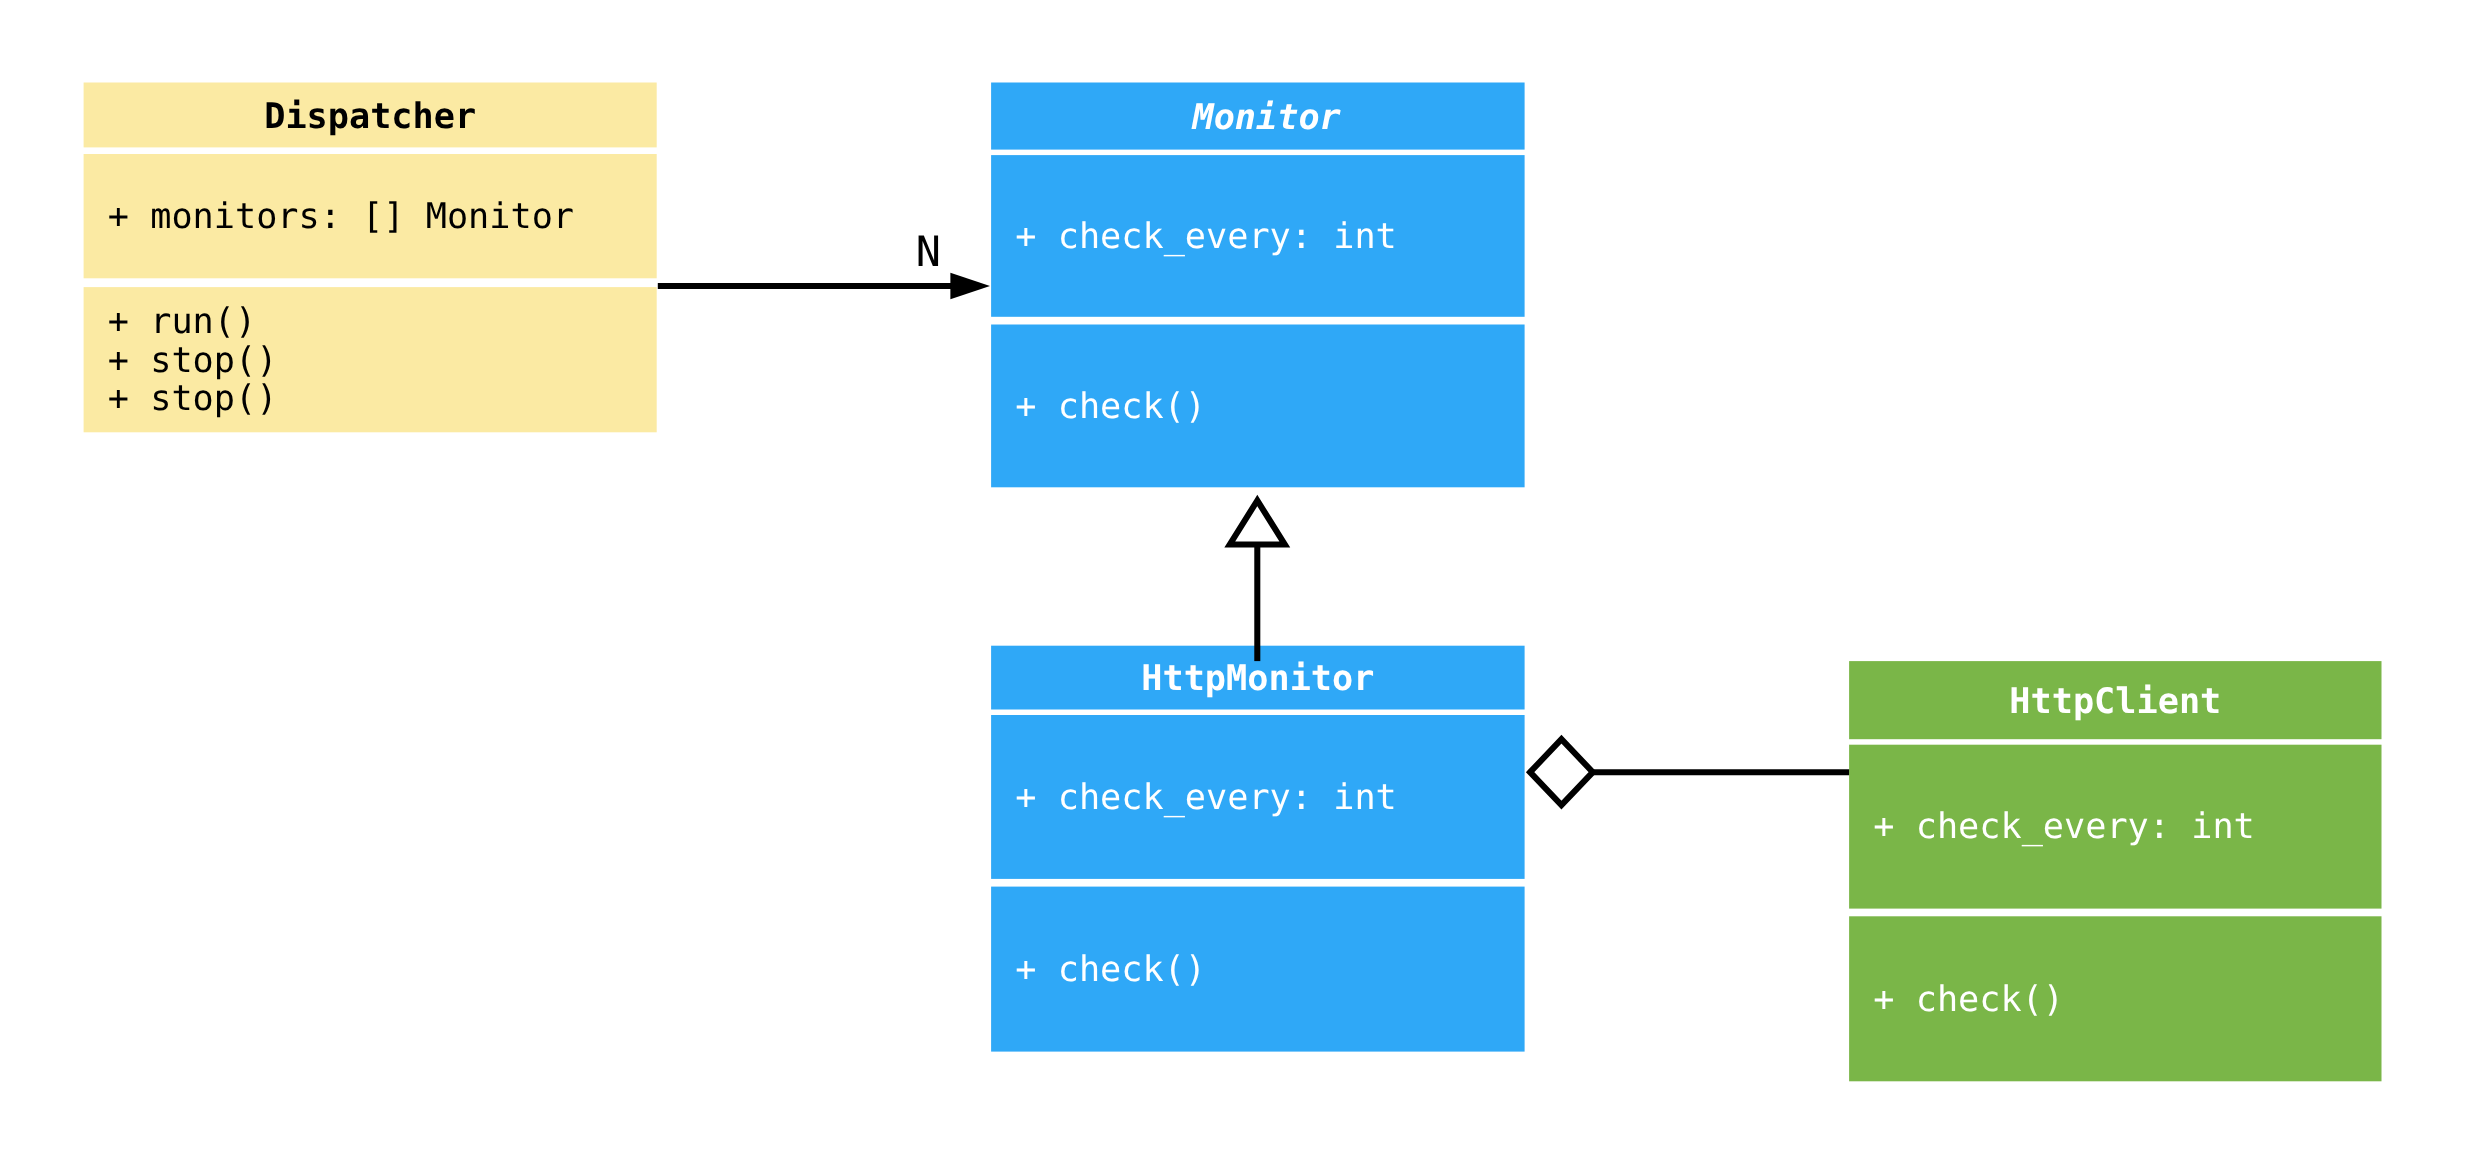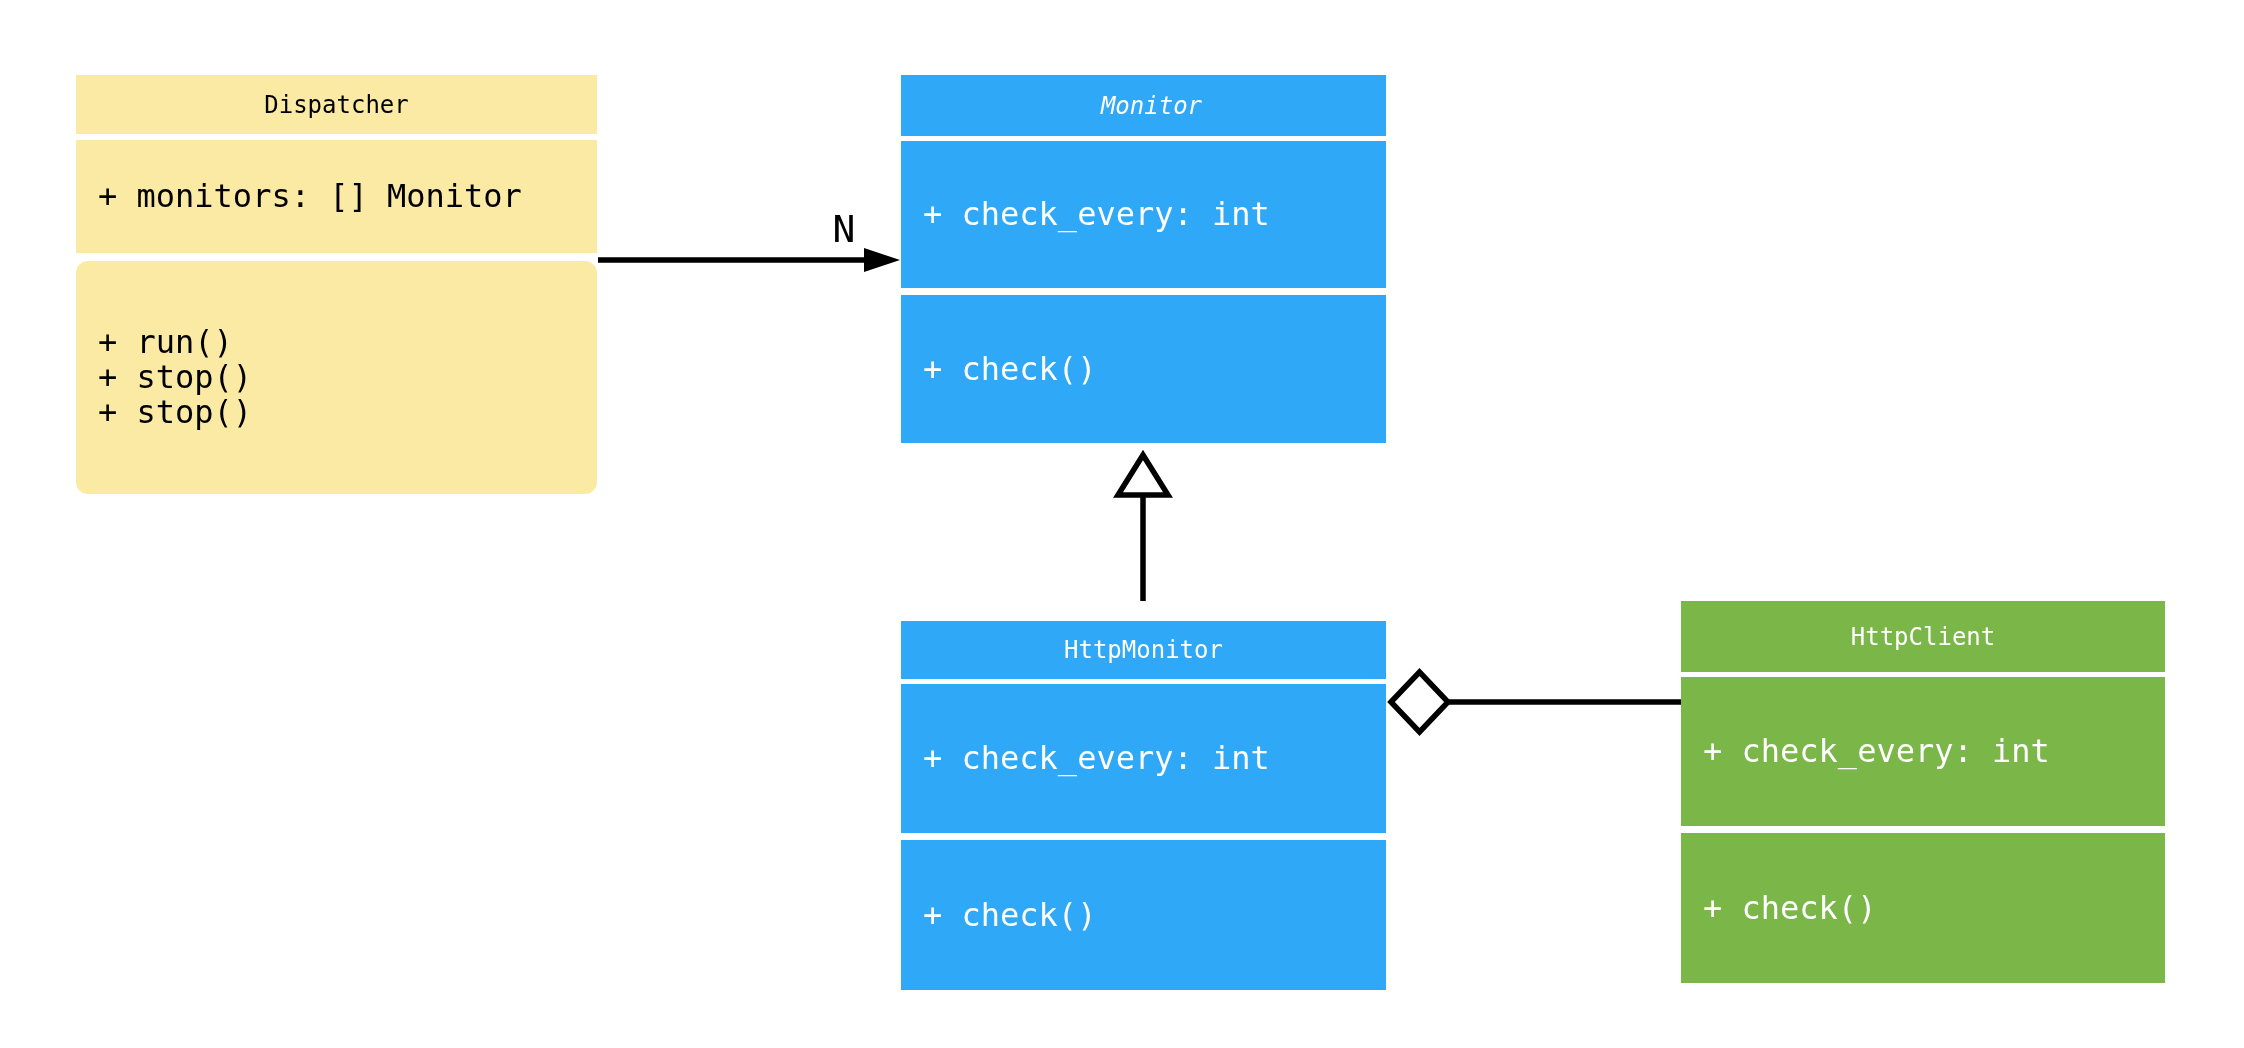--- a/index.html
+++ b/index.html
@@ -21,46 +21,47 @@
     flex-direction: column;
     font-size: 32px;
   }
   .sect {
     display: flex;
     align-items: center;
     box-sizing: border-box;
   }
   .sect.title {
     justify-content: center;
-    font-size: 24px;
+    font-size: 32px;
+    font-weight: bold;
   }
   .sect.body-sect {
     flex-direction: column;
     justify-content: center;
     align-items: flex-start;
     padding-left: 22px;
   }
   .line { line-height: 35px; white-space: pre; }
 
   
   #box-dispatcher { left: 76px; top: 75px; width: 521px; color: #000000; }
   #box-dispatcher .sect { background: #FBEAA3; }
   #box-dispatcher .title   { height: 59px; }
   #box-dispatcher .attrs   { height: 113px; margin-top: 6px; }
-  #box-dispatcher .methods { height: 233px; margin-top: 8px; border-radius: 12px; }
+  #box-dispatcher .methods { height: 132px; margin-top: 8px; }
 
   
   #box-monitor { left: 901px; top: 75px; width: 485px; color: #ffffff; }
   #box-monitor .sect { background: #2FA8F7; }
   #box-monitor .title   { height: 61px; font-style: italic; padding-left: 16px; }
   #box-monitor .attrs   { height: 147px; margin-top: 5px; }
   #box-monitor .methods { height: 148px; margin-top: 7px; }
 
   
-  #box-httpmonitor { left: 901px; top: 621px; width: 485px; color: #ffffff; }
+  #box-httpmonitor { left: 901px; top: 587px; width: 485px; color: #ffffff; }
   #box-httpmonitor .sect { background: #2FA8F7; }
   #box-httpmonitor .title   { height: 58px; }
   #box-httpmonitor .attrs   { height: 149px; margin-top: 5px; }
   #box-httpmonitor .methods { height: 150px; margin-top: 7px; }
 
   
   #box-httpclient { left: 1681px; top: 601px; width: 484px; color: #ffffff; }
   #box-httpclient .sect { background: #7AB648; }
   #box-httpclient .title   { height: 71px; }
   #box-httpclient .attrs   { height: 149px; margin-top: 5px; }

